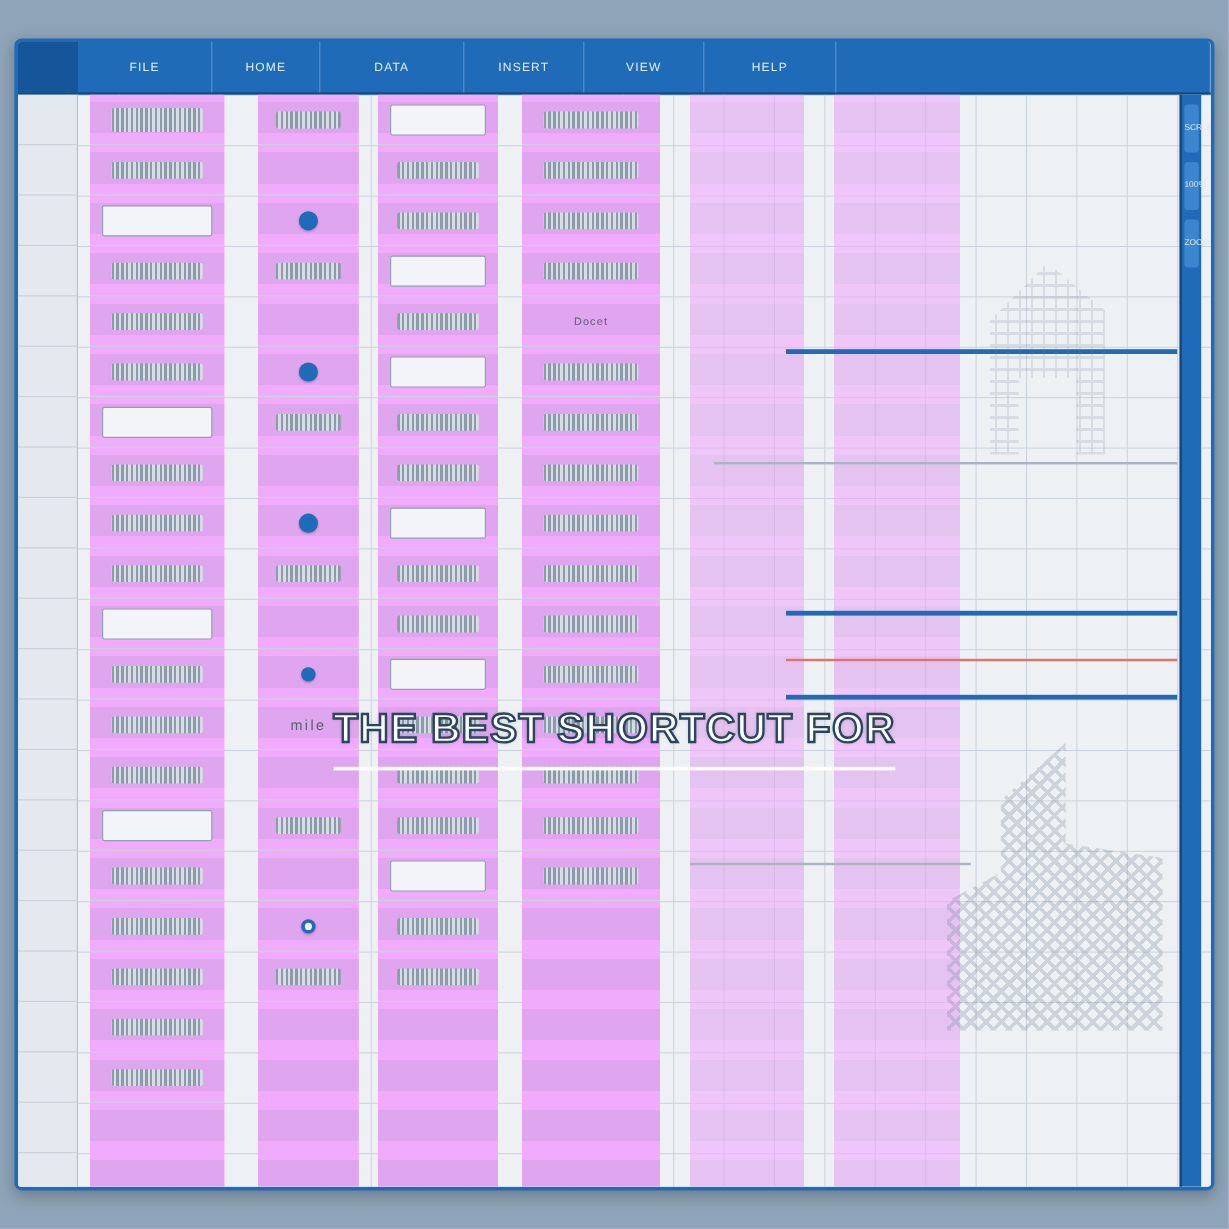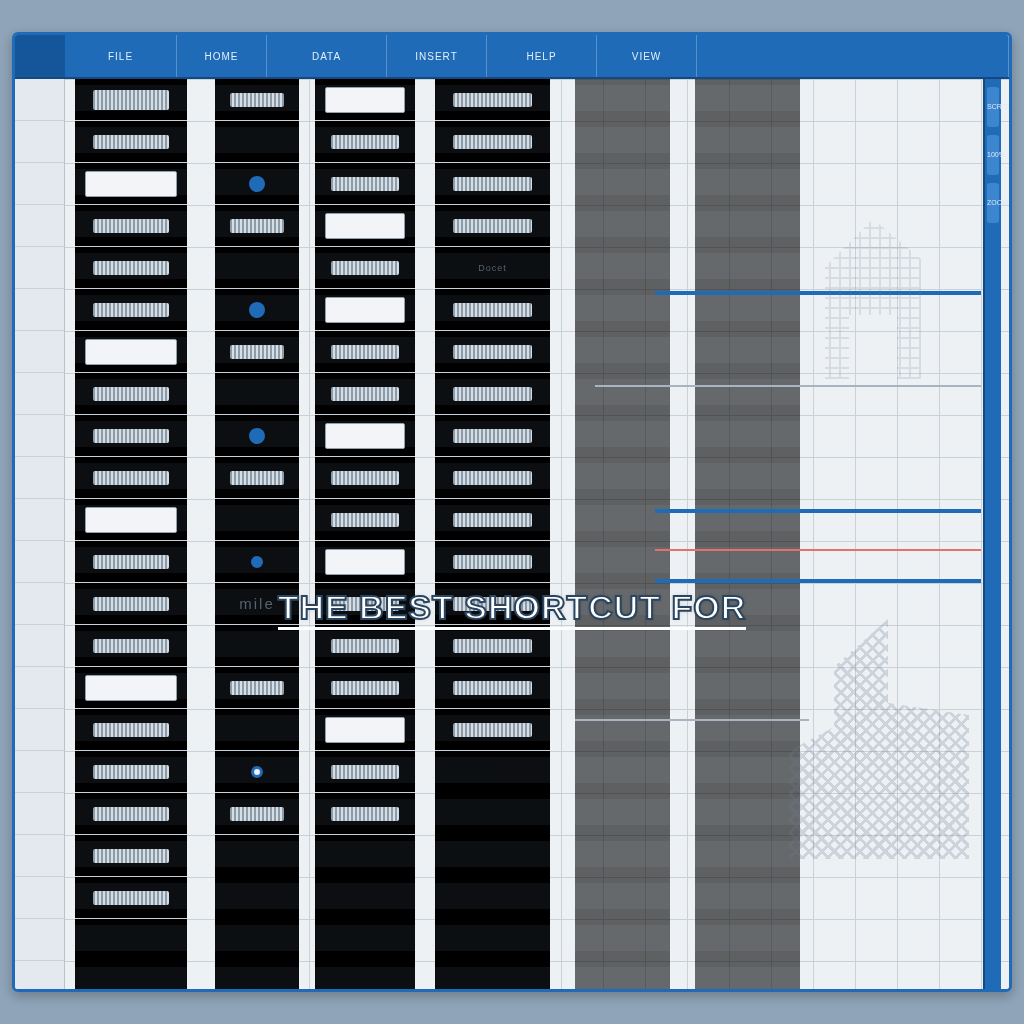--- a/index.html
+++ b/index.html
@@ -74,21 +74,21 @@
   }
   .rowstubs div {
     flex: 0 0 42px;
     border-bottom: 1px solid #c9d1da;
   }
 
   
   .band {
     position: absolute;
     top: 0; bottom: 0;
-    background: #000000;
+    background: #f0abfc;
   }
   .band::before {
     content:"";
     position:absolute; inset:0;
     background:
       repeating-linear-gradient(
         to bottom,
         rgba(0,0,0,0) 0 6px,
         rgba(100,120,140,0.12) 6px 32px,
         rgba(0,0,0,0) 32px 42px
@@ -215,39 +215,39 @@
     font-family: "Arial Black", Arial, sans-serif;
     font-weight:900;
     font-size:34px;
     line-height:1.15;
     text-align:center;
     letter-spacing:1px;
     color:#ffffff;
     text-transform:uppercase;
     -webkit-text-stroke: 2px #2a4560;
     text-shadow: 0 0 4px rgba(0,0,0,.2);
-    padding-bottom:0;
+    padding-bottom:12px;
     border-bottom:3px solid #ffffff;
     max-width: 620px;
   }
 
 </style>
 </head>
 <body>
 
 <div class="frame">
 
   <div class="header">
     <div class="hcorner"></div>
     <div class="hcell" style="width:112px">FILE</div>
     <div class="hcell" style="width:90px">HOME</div>
     <div class="hcell" style="width:120px">DATA</div>
     <div class="hcell" style="width:100px">INSERT</div>
+    <div class="hcell" style="width:100px">VIEW</div>
     <div class="hcell" style="width:110px">HELP</div>
-    <div class="hcell" style="width:100px">VIEW</div>
     <div class="hcell" style="flex:1"></div>
   </div>
 
   <div class="grid">
     <div class="gridlines"></div>
 
     <div class="rowstubs">
       <div></div>
         <div></div>
         <div></div>
@@ -365,21 +365,21 @@
         </div>
       <div class="cellish">
           <span></span>
         </div>
       <div class="cellish empty">
           <span></span>
         </div>
       <div class="cellish empty">
           <div class="dot small"></div>
         </div>
-      <div class="cellish" style="font-size:15px;color:#556270;letter-spacing:2px">mile</div>
+      <div class="cellish" style="font-size:12px;color:#556270;letter-spacing:2px">mile</div>
       <div class="cellish empty">
           <span></span>
         </div>
       <div class="cellish">
           <span></span>
         </div>
       <div class="cellish empty">
           <span></span>
         </div>
       <div class="cellish empty">

